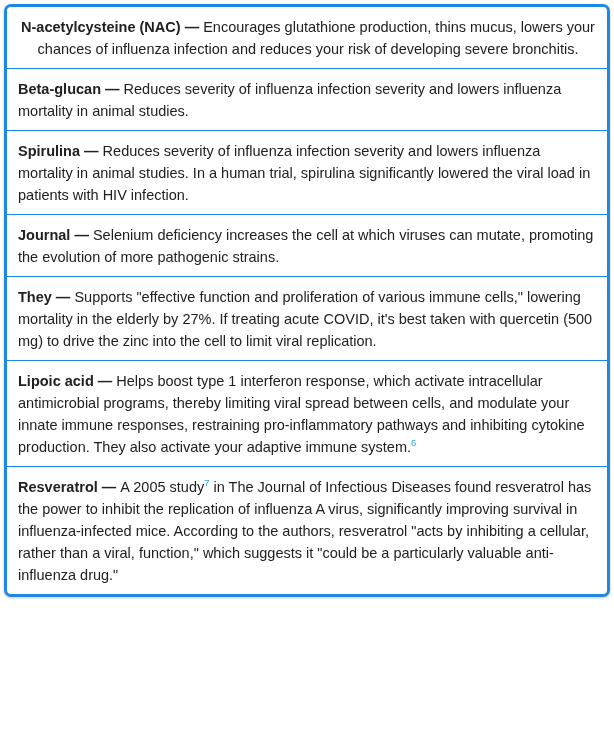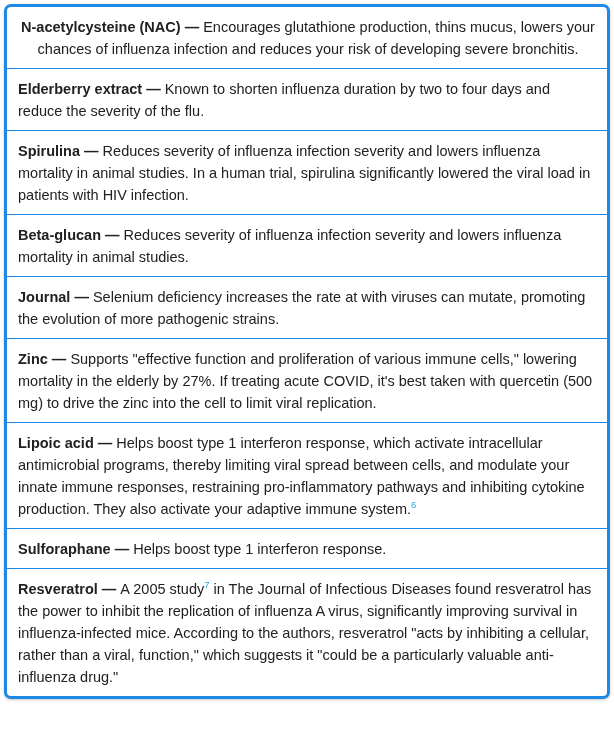--- a/index.html
+++ b/index.html
@@ -41,30 +41,28 @@
     cursor:pointer;
   }
 </style>
 </head>
 <body>
 
 <div class="card">
 
   <div class="row"><span class="b">N-acetylcysteine (NAC)</span><span class="b"> — </span><span>Encourages glutathione production, thins mucus, lowers your chances of influenza infection and reduces your risk of developing severe bronchitis.</span></div>
 
-  <div class="row"><span class="b">Elderberry extract</span><span class="b"> — </span><span>Known to shorten influenza duration by two to four days and reduce the severity of the flu.</span></div>
+
+  <div class="row"><span class="b">Beta-glucan</span><span class="b"> — </span><span>Reduces severity of influenza infection severity and lowers influenza mortality in animal studies.</span></div>
 
   <div class="row"><span class="b">Spirulina</span><span class="b"> — </span><span>Reduces severity of influenza infection severity and lowers influenza mortality in animal studies. In a human trial, spirulina significantly lowered the viral load in patients with HIV infection.</span></div>
 
-  <div class="row"><span class="b">Beta-glucan</span><span class="b"> — </span><span>Reduces severity of influenza infection severity and lowers influenza mortality in animal studies.</span></div>
 
+  <div class="row"><span class="b">Journal</span><span class="b"> — </span><span>Selenium deficiency increases the cell at which viruses can mutate, promoting the evolution of more pathogenic strains.</span></div>
 
-  <div class="row"><span class="b">Journal</span><span class="b"> — </span><span>Selenium deficiency increases the rate at with viruses can mutate, promoting the evolution of more pathogenic strains.</span></div>
-
-  <div class="row"><span class="b">Zinc</span><span class="b"> — </span><span>Supports "effective function and proliferation of various immune cells," lowering mortality in the elderly by 27%. If treating acute COVID, it's best taken with quercetin (500 mg) to drive the zinc into the cell to limit viral replication.</span></div>
+  <div class="row"><span class="b">They</span><span class="b"> — </span><span>Supports "effective function and proliferation of various immune cells," lowering mortality in the elderly by 27%. If treating acute COVID, it's best taken with quercetin (500 mg) to drive the zinc into the cell to limit viral replication.</span></div>
 
   <div class="row"><span class="b">Lipoic acid</span><span class="b"> — </span><span>Helps boost type 1 interferon response, which activate intracellular antimicrobial programs, thereby limiting viral spread between cells, and modulate your innate immune responses, restraining pro-inflammatory pathways and inhibiting cytokine production. They also activate your adaptive immune system.</span><sup class="fn">6</sup></div>
 
-  <div class="row"><span class="b">Sulforaphane</span><span class="b"> — </span><span>Helps boost type 1 interferon response.</span></div>
 
   <div class="row"><span class="b">Resveratrol</span><span class="b"> — </span><span>A 2005 study</span><sup class="fn">7</sup><span> in The Journal of Infectious Diseases found resveratrol has the power to inhibit the replication of influenza A virus, significantly improving survival in influenza-infected mice. According to the authors, resveratrol "acts by inhibiting a cellular, rather than a viral, function," which suggests it "could be a particularly valuable anti-influenza drug."</span></div>
 
 </div>
 
 </body></html>

